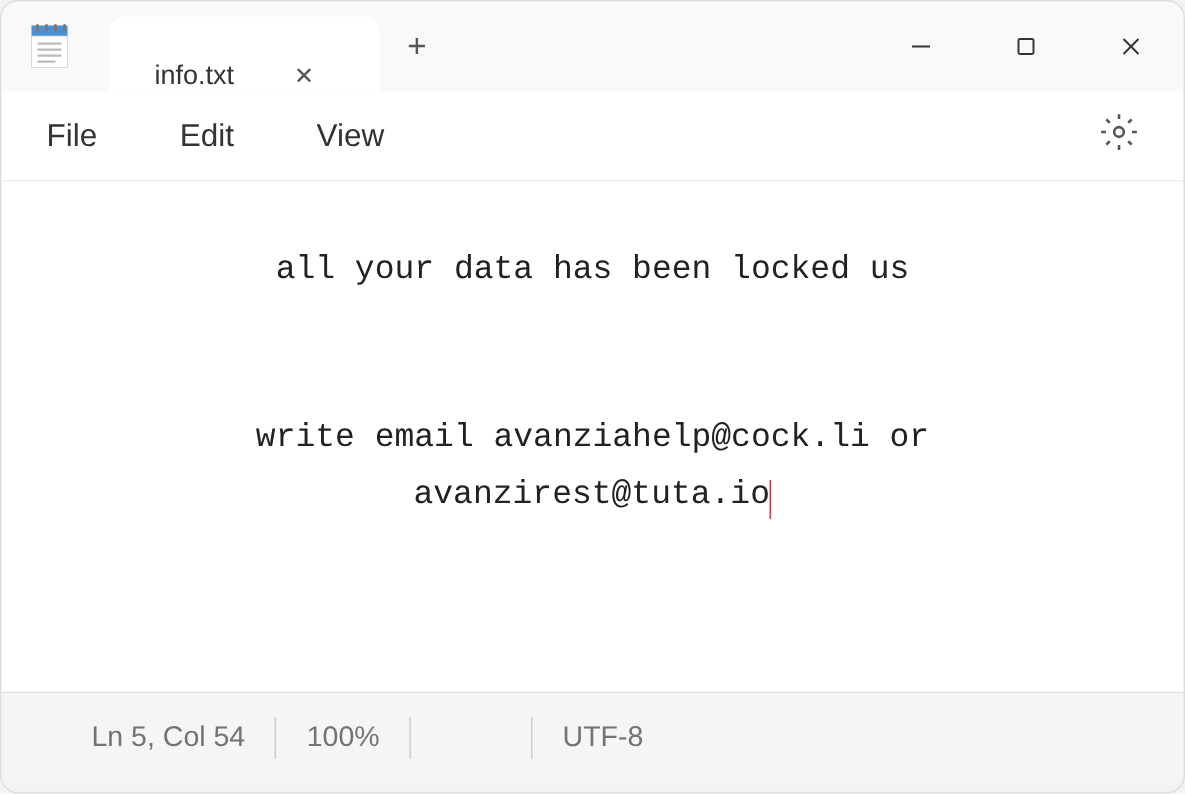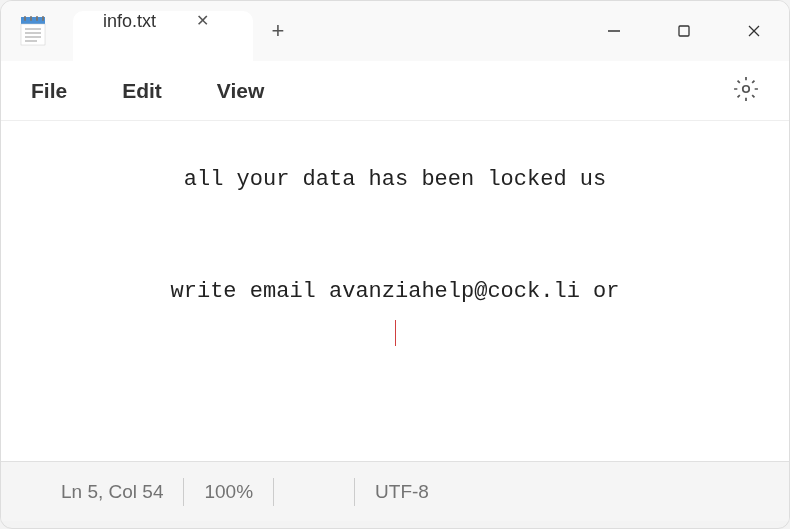--- a/index.html
+++ b/index.html
@@ -28,21 +28,21 @@
       display: flex;
       align-items: center;
       margin-right: 24px;
     }
     .app-icon svg {
       width: 32px;
       height: 32px;
     }
     .tab {
       display: flex;
-      align-items: flex-start;
+      align-items: flex-end;
       background: #ffffff;
       border-radius: 10px 10px 0 0;
       padding: 0 20px 0 30px;
       margin-top: 10px;
       height: 50px;
       position: relative;
       font-size: 18px;
       color: #333;
       min-width: 180px;
       gap: 40px;
@@ -79,21 +79,20 @@
       height: 16px;
     }
     .menubar {
       height: 60px;
       background: #ffffff;
       display: flex;
       align-items: center;
       padding: 0 30px;
       gap: 55px;
       border-bottom: 1px solid #eee;
-      font-weight: bold;
     }
     .menu-item {
       font-size: 21px;
       color: #333;
       cursor: pointer;
     }
     .settings-icon {
       margin-left: auto;
       cursor: pointer;
     }
@@ -191,21 +190,21 @@
       <path d="M12 1v3m0 16v3M4.2 4.2l2.1 2.1m11.4 11.4l2.1 2.1M1 12h3m16 0h3M4.2 19.8l2.1-2.1m11.4-11.4l2.1-2.1"></path>
     </svg>
   </div>
 </div>
 
 <div class="content">
   <div>all your data has been locked us</div>
   <div>&nbsp;</div>
   <div>&nbsp;</div>
   <div>write email avanziahelp@cock.li or</div>
-  <div><span class="cursor"></span></div>
+  <div><span>avanzirest@tuta.io</span><span class="cursor"></span></div>
 </div>
 
 <div class="statusbar">
   <span class="status-item">Ln 5, Col 54</span>
   <div class="status-divider"></div>
   <span class="status-item">100%</span>
   <div class="status-divider"></div>
   <div class="status-spacer"></div>
   <div class="status-divider"></div>
   <span class="status-item">UTF-8</span>

